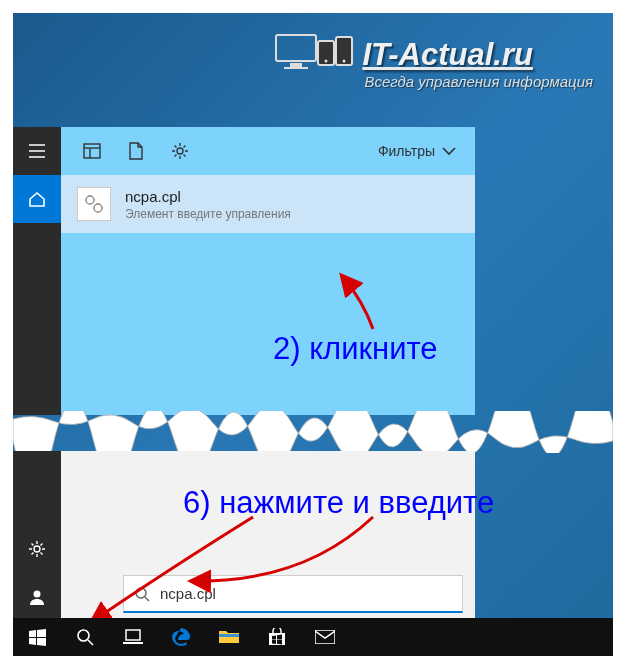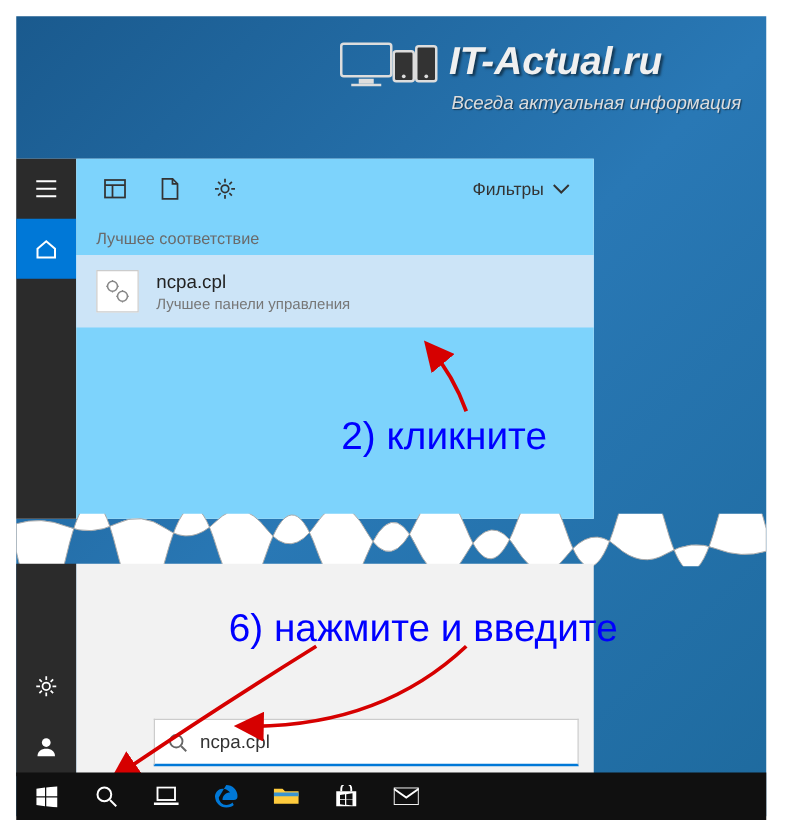--- a/index.html
+++ b/index.html
@@ -20,22 +20,23 @@
     }
     .watermark {
       position: absolute;
       right: 20px;
       top: 18px;
       color: #e8e8e8;
       text-align: left;
     }
     .watermark-logo {
       display: inline-flex;
-      align-items: flex-start;
+      align-items: flex-end;
       gap: 8px;
+      text-decoration: underline;
     }
     .watermark-devices {
       display: inline-block;
       width: 80px;
       height: 42px;
       position: relative;
     }
     .watermark-title {
       font-size: 31px;
       font-weight: bold;
@@ -227,21 +228,21 @@
           <rect x="16" y="32" width="12" height="4" fill="#ddd"></rect>
           <rect x="10" y="36" width="24" height="2" fill="#ddd"></rect>
           <rect x="44" y="10" width="16" height="24" rx="2" fill="#333" stroke="#ddd" stroke-width="2"></rect>
           <circle cx="52" cy="30" r="1.5" fill="#ddd"></circle>
           <rect x="62" y="6" width="16" height="28" rx="2" fill="#333" stroke="#ddd" stroke-width="2"></rect>
           <circle cx="70" cy="30" r="1.5" fill="#ddd"></circle>
         </svg>
       </span>
       <span class="watermark-title">IT-Actual.ru</span>
     </div>
-    <div class="watermark-sub">Всегда актуальная информация</div>
+    <div class="watermark-sub">Всегда управления информация</div>
   </div>
 
   <div class="search-panel">
     <div class="left-rail">
       <div class="rail-btn">
         <svg class="icon" width="18" height="18" viewBox="0 0 18 18">
             <path d="M1 3h16M1 9h16M1 15h16" stroke="#fff" stroke-width="1.6"></path>
           </svg>
       </div>
       <div class="rail-btn active">
@@ -272,33 +273,32 @@
             </svg>
         </div>
         <div class="toolbar-spacer"></div>
         <div class="filters">
           <span>Фильтры</span>
           <svg class="icon" width="16" height="10" viewBox="0 0 16 10">
               <path d="M2 2l6 6 6-6" fill="none" stroke="#333" stroke-width="1.6"></path>
             </svg>
         </div>
       </div>
-      <div class="section-label">Лучшее соответствие</div>
       <div class="result-item">
         <div class="result-icon">
           <svg class="icon" width="22" height="22" viewBox="0 0 22 22">
             <circle cx="7" cy="7" r="4" fill="none" stroke="#888" stroke-width="1.3"></circle>
             <circle cx="15" cy="15" r="4" fill="none" stroke="#888" stroke-width="1.3"></circle>
             <path d="M7 3v-1M7 11v1M3 7h-1M11 7h1" stroke="#888" stroke-width="1"></path>
             <path d="M15 11v-1M15 19v1M11 15h-1M19 15h1" stroke="#888" stroke-width="1"></path>
           </svg>
         </div>
         <div class="result-text">
           <div class="result-title">ncpa.cpl</div>
-          <div class="result-sub">Лучшее панели управления</div>
+          <div class="result-sub">Элемент введите управления</div>
         </div>
       </div>
     </div>
   </div>
 
   <svg style="position:absolute;left:320px;top:258px;" width="50" height="64" viewBox="0 0 50 64">
     <defs>
         <marker id="ah2" markerWidth="8" markerHeight="8" refX="6" refY="4" orient="auto">
           <path d="M0 0L8 4L0 8z" fill="#d60000"></path>
         </marker>

